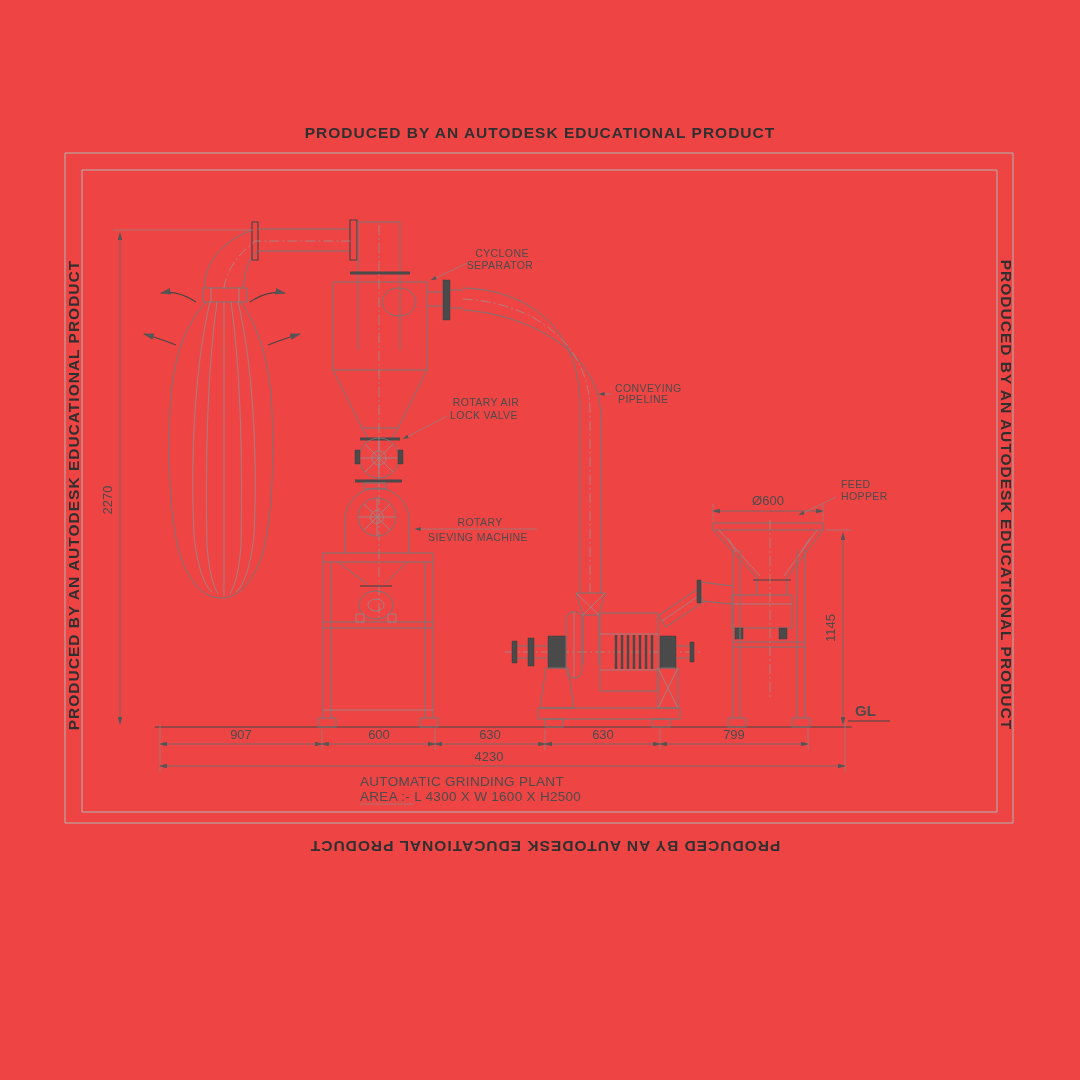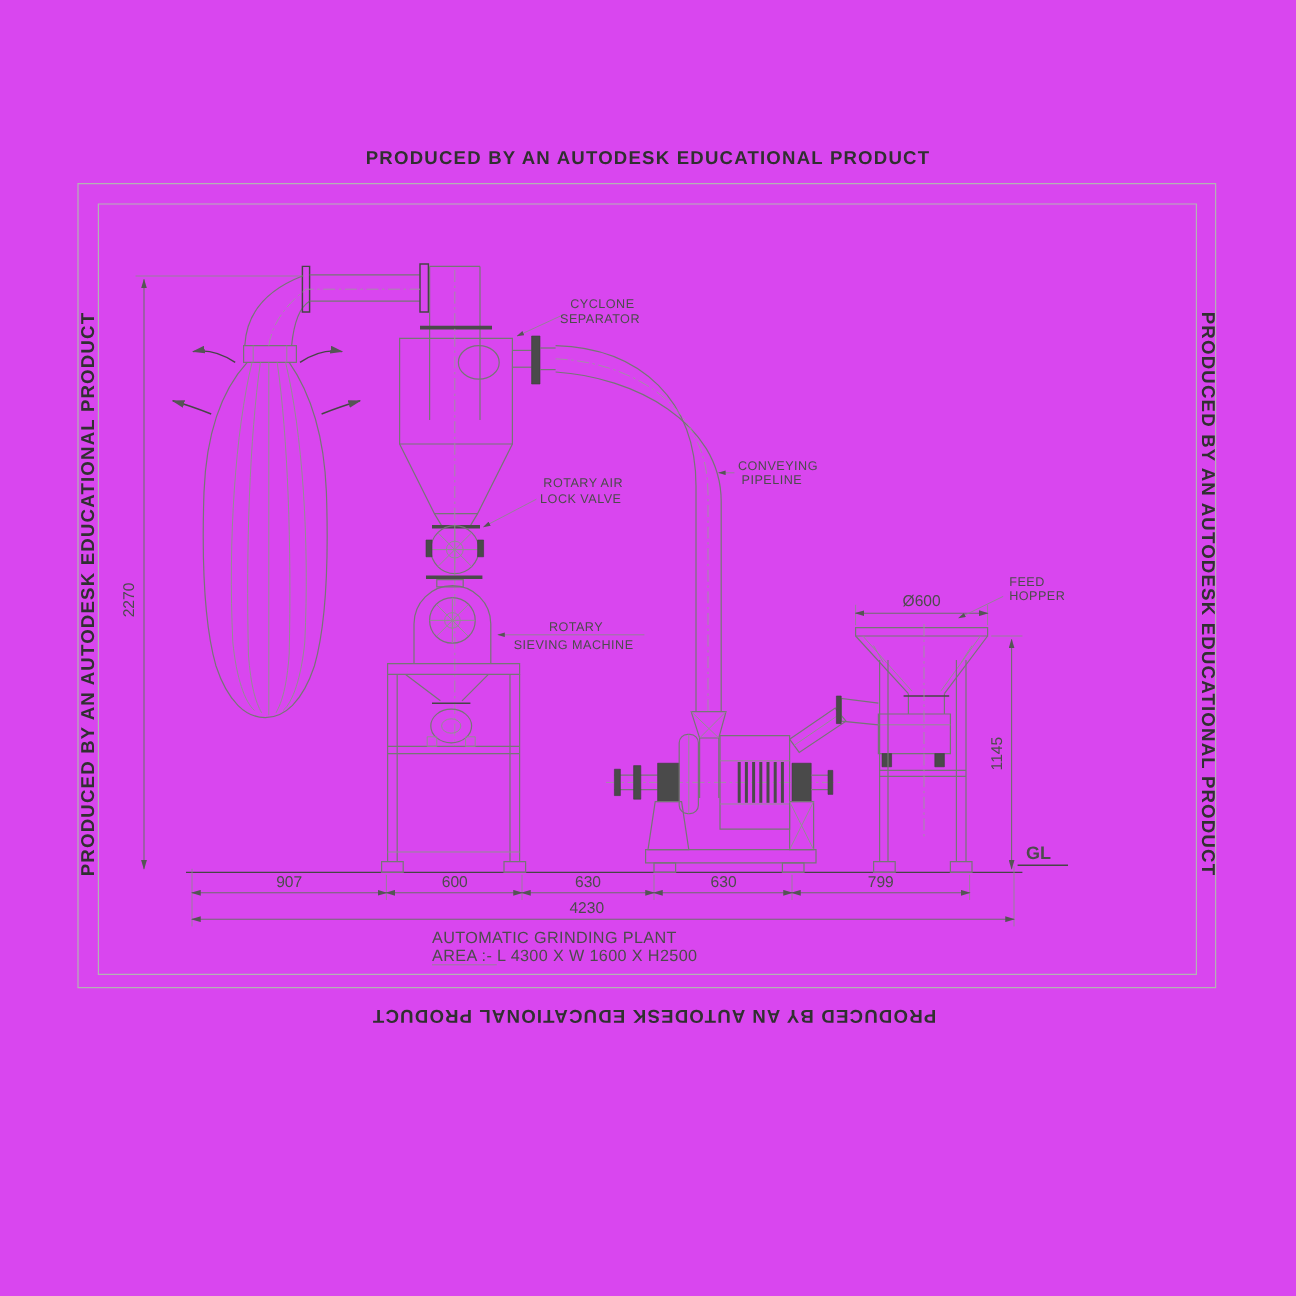--- a/index.html
+++ b/index.html
@@ -1,16 +1,16 @@
 <!DOCTYPE html>
 <html><head>
 <meta charset="utf-8">
 <style>
   html,body{margin:0;padding:0;background:#ffffff;}
-  .sheet{position:relative;width:1080px;height:1080px;background:#d946ef;overflow:hidden;
+  .sheet{position:relative;width:1080px;height:1080px;background:#ef4444;overflow:hidden;
          font-family:"Liberation Sans",sans-serif;}
   .wm{position:absolute;white-space:nowrap;font-weight:700;font-size:15.5px;letter-spacing:1px;
       color:#303030;}
   .wm-top{left:540px;top:133px;transform:translate(-50%,-50%);}
   .wm-bottom{left:545px;top:846px;transform:translate(-50%,-50%) rotate(180deg);}
   .wm-left{left:74px;top:495px;transform:translate(-50%,-50%) rotate(-90deg);}
   .wm-right{left:1006px;top:495px;transform:translate(-50%,-50%) rotate(90deg);}
   svg{position:absolute;left:0;top:0;}
   svg *{vector-effect:non-scaling-stroke;}
   .ln{stroke:#767676;stroke-width:1;fill:none;}

